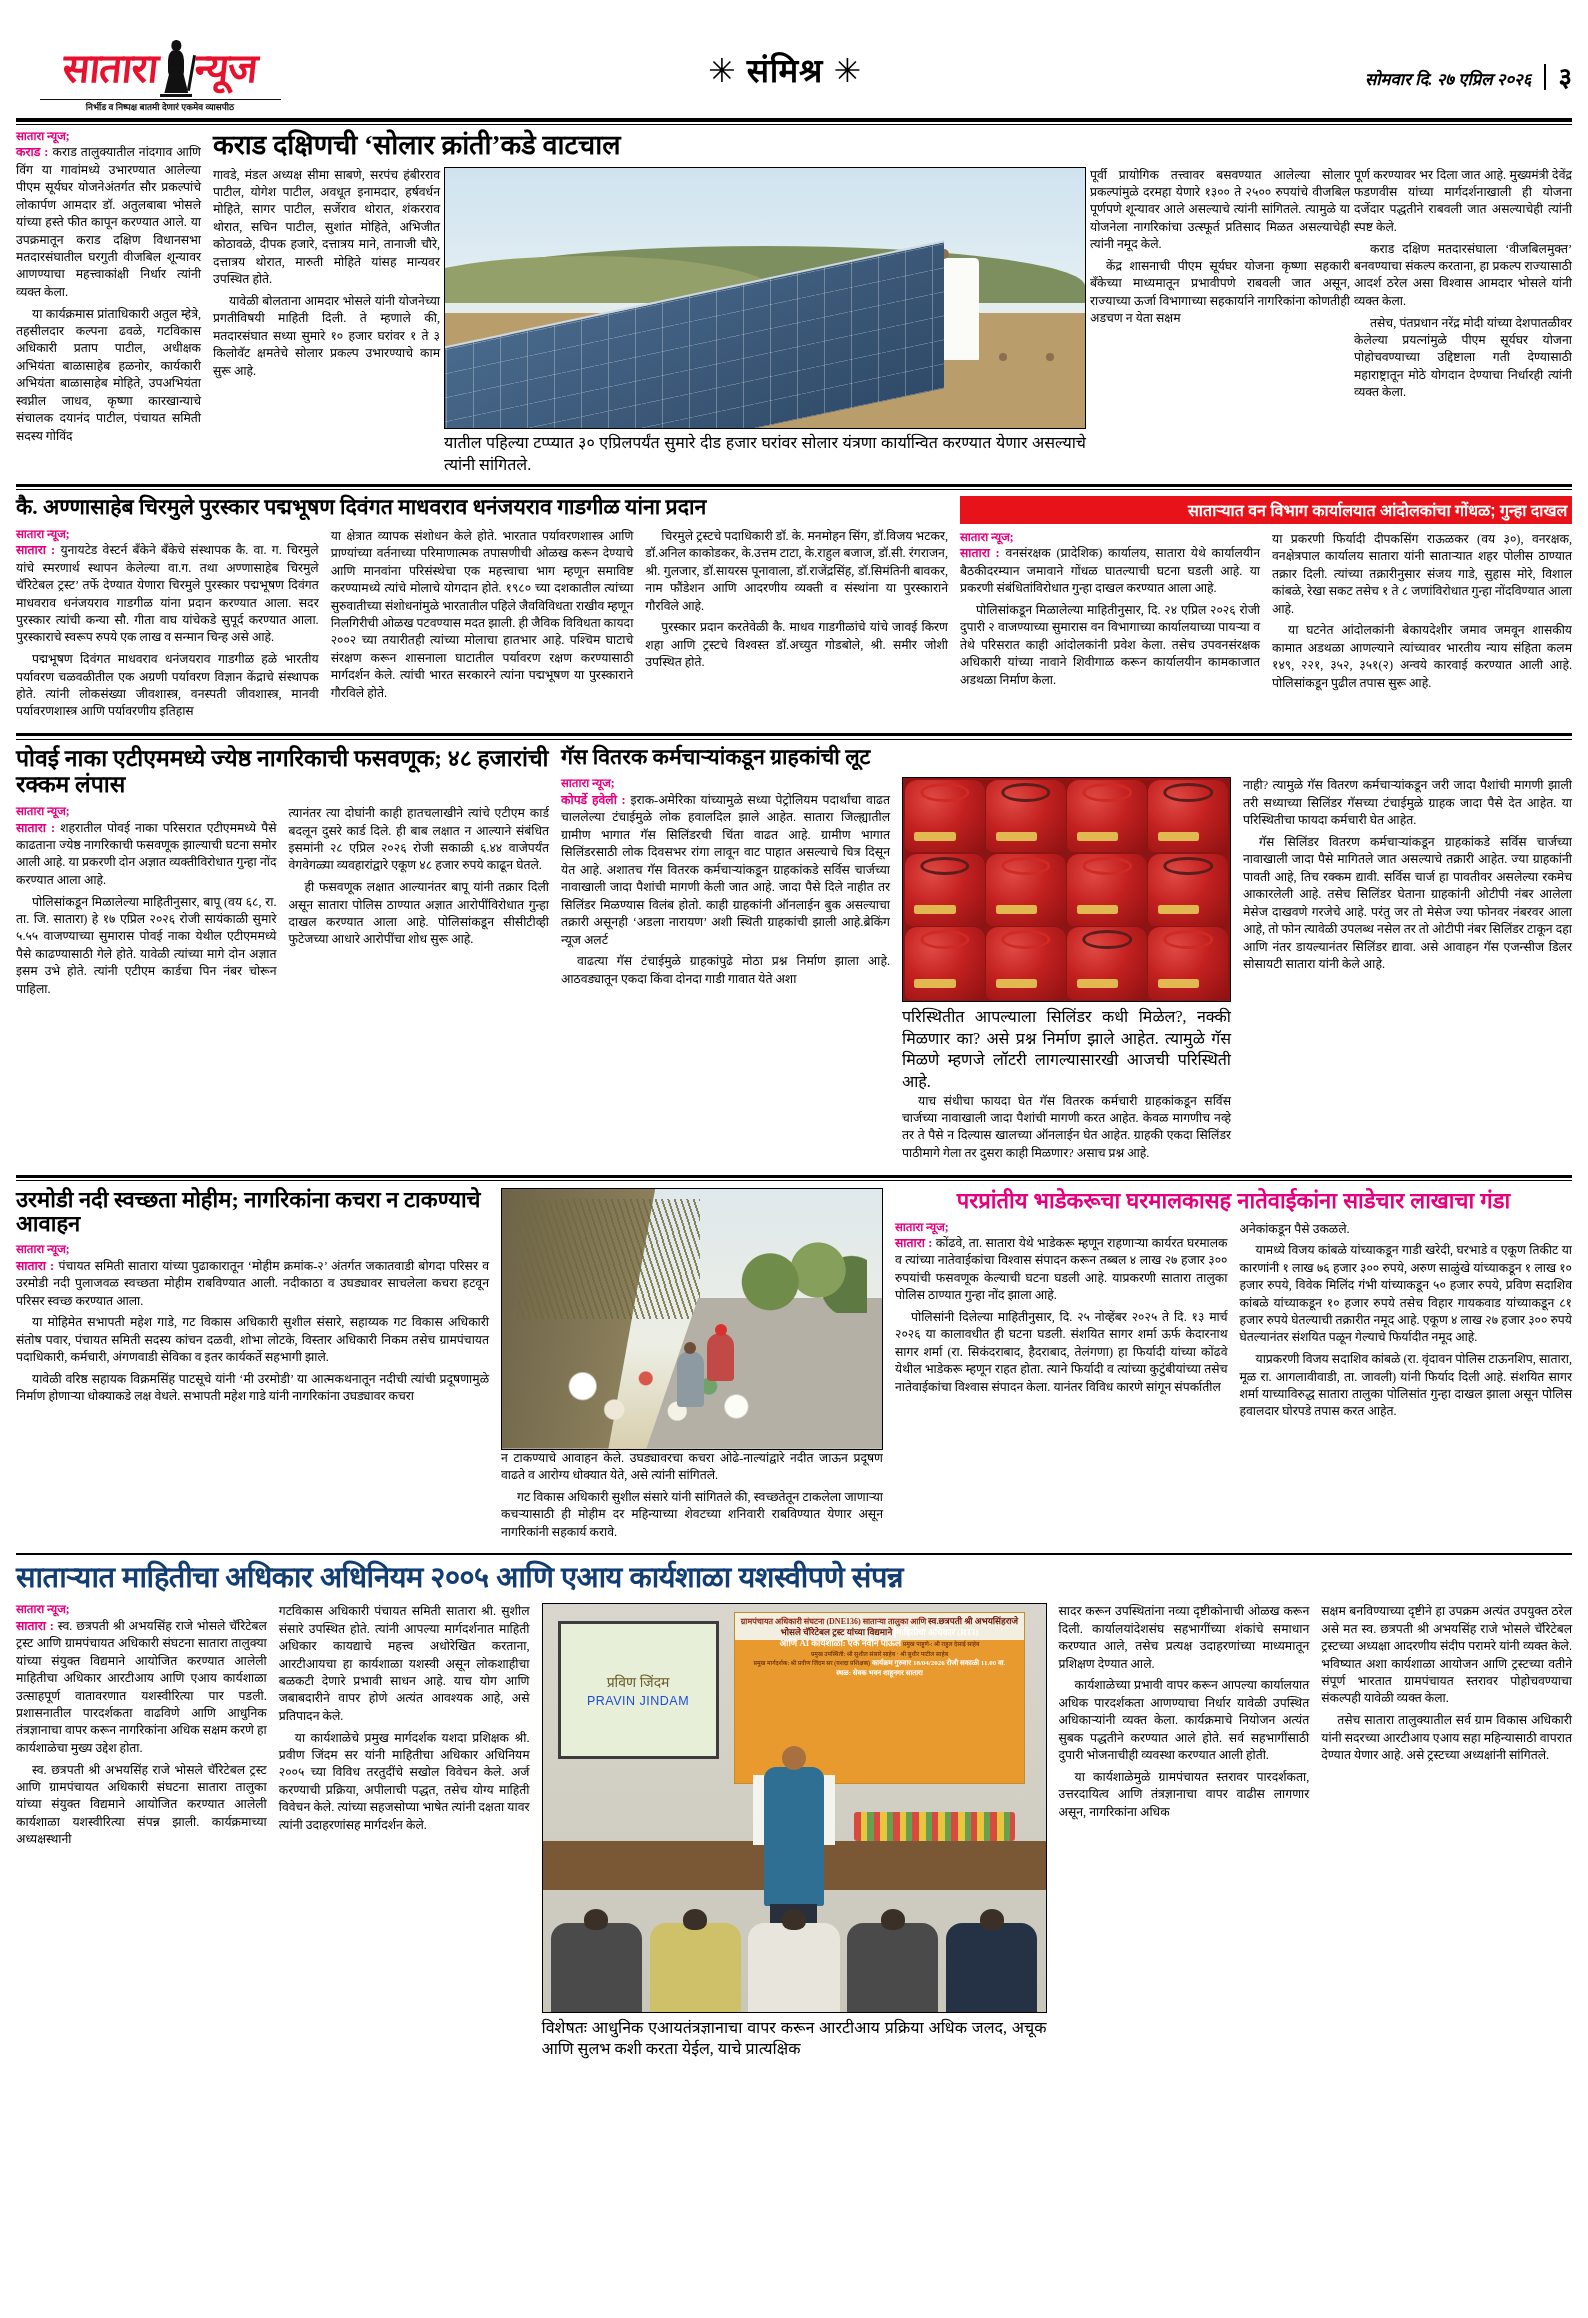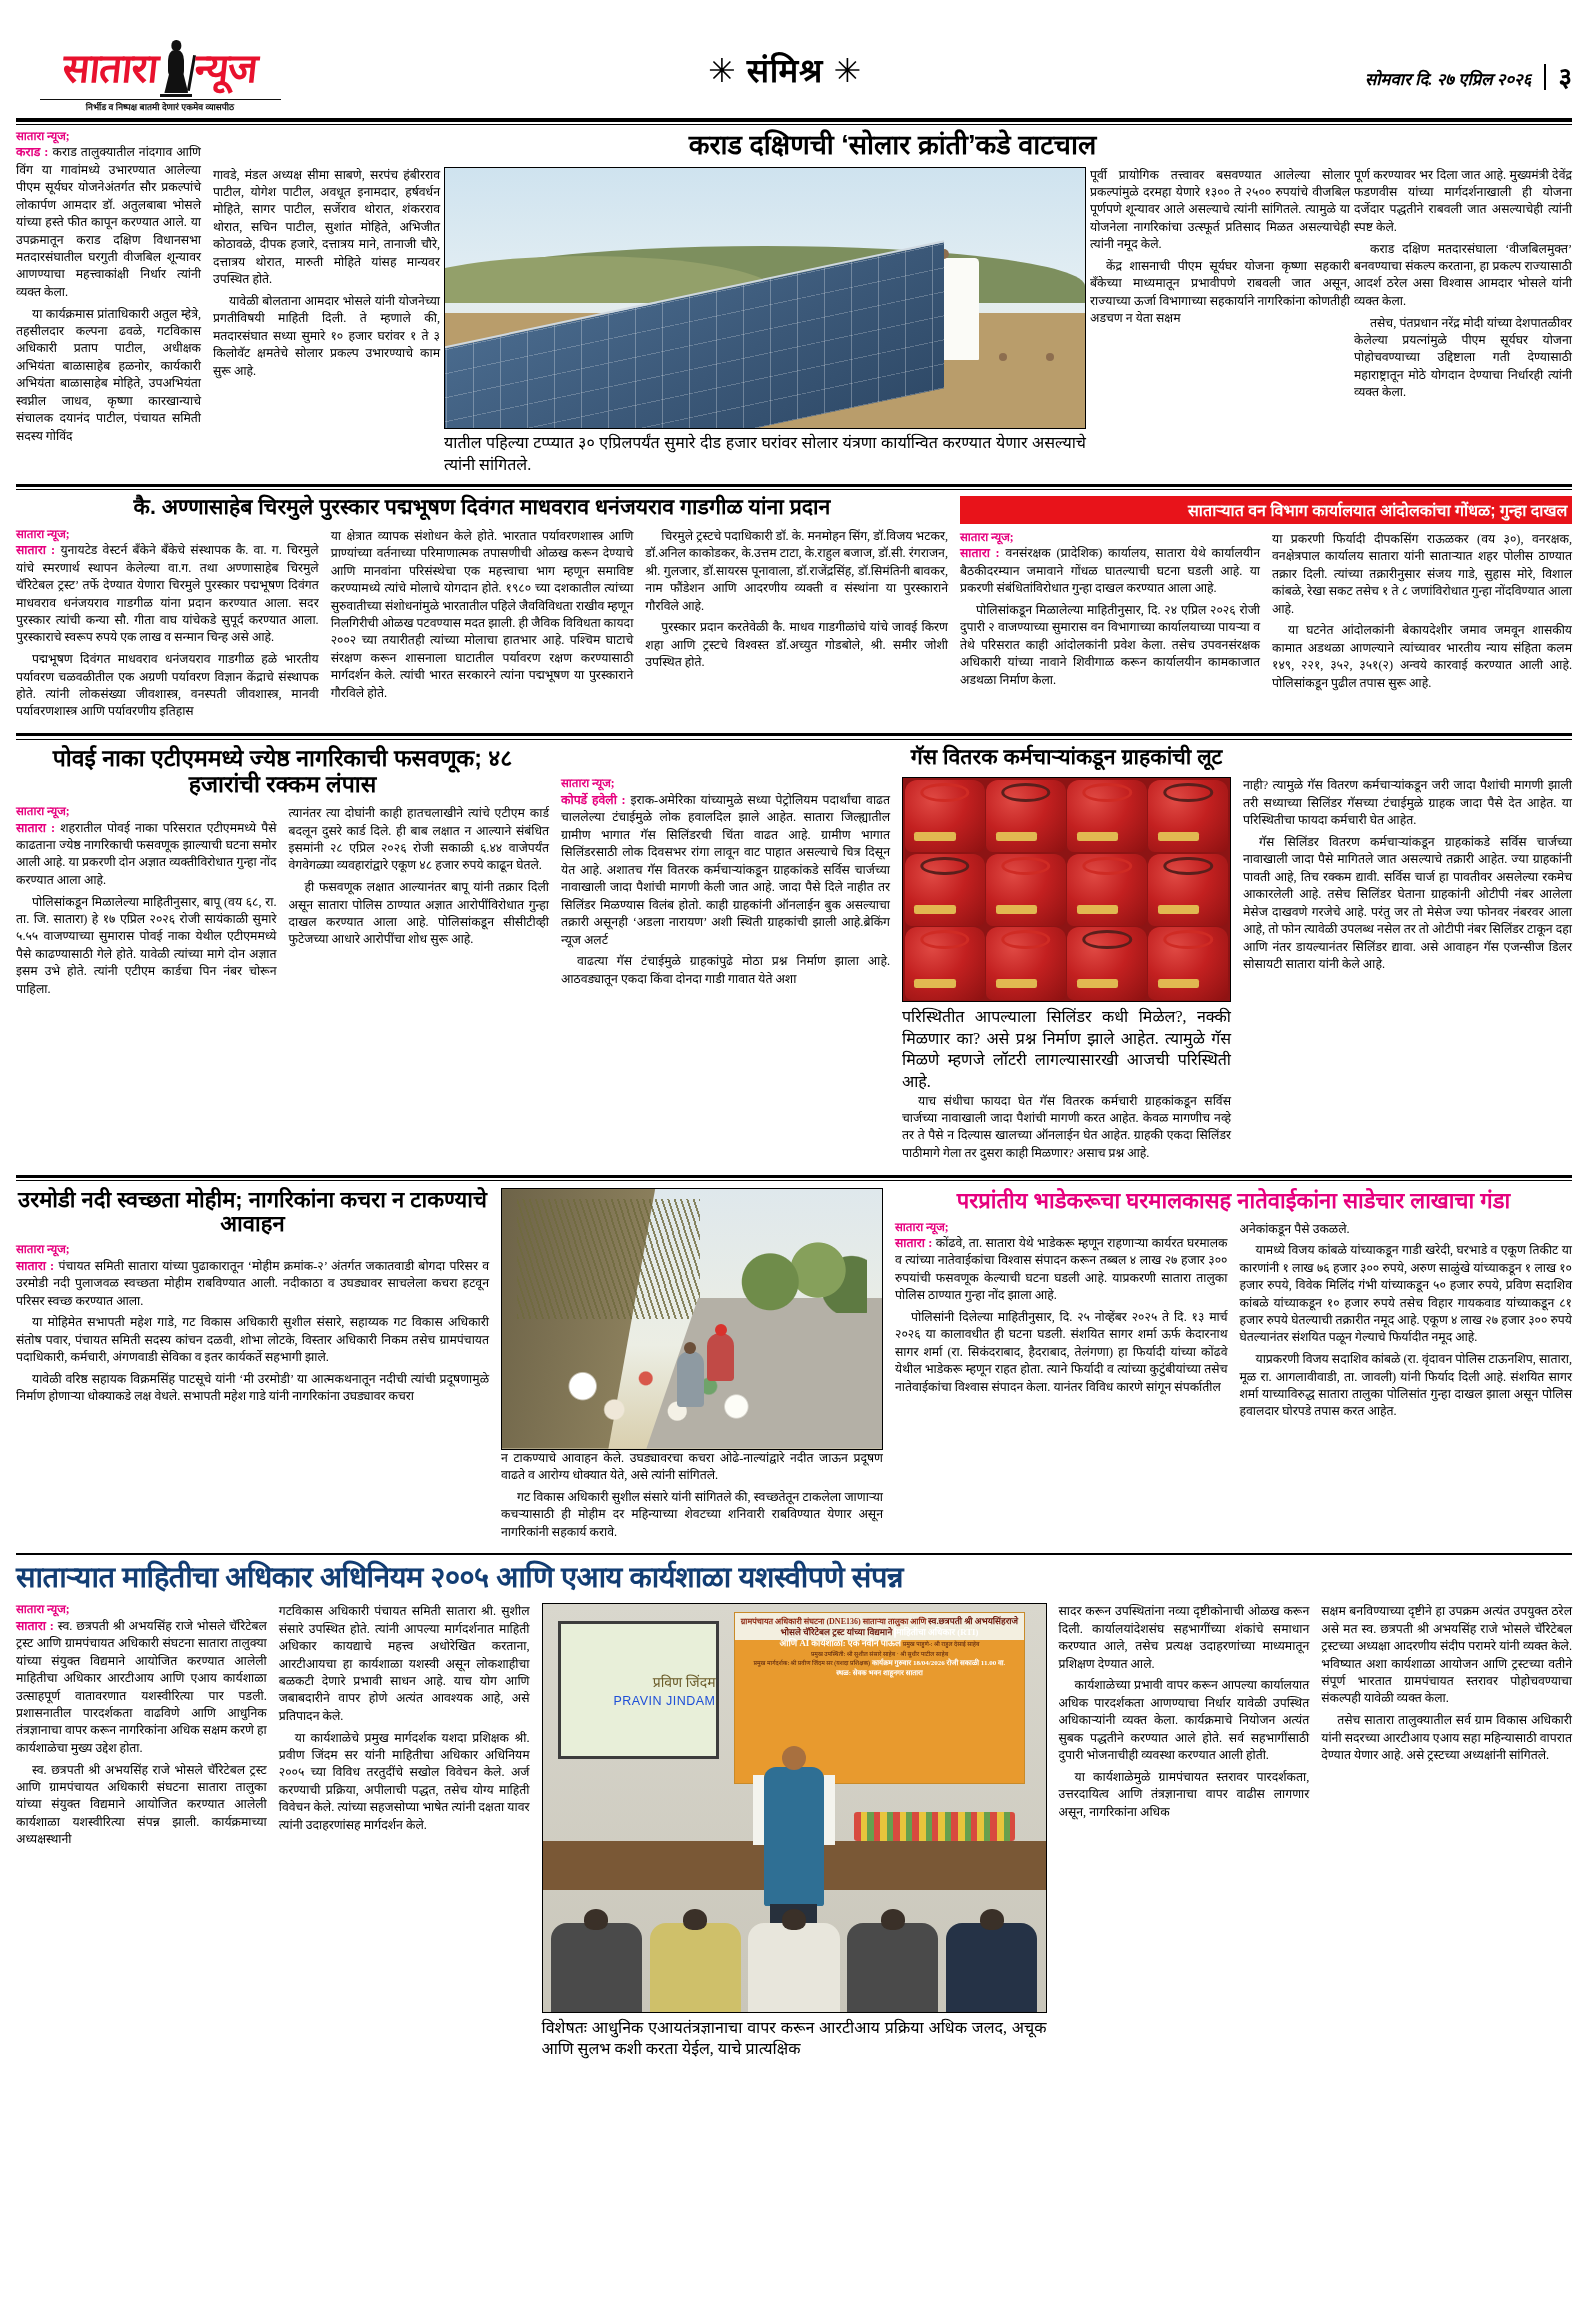--- a/index.html
+++ b/index.html
@@ -33,21 +33,21 @@
   .rule-thick{border-top:4.2px solid #000;margin:1.9px 0 2.3px;}
   .rule-thin{border-top:1.4px solid #000;margin:0 0 4.6px;}
   .rule-med{border-top:2.8px solid #000;margin:7.4px 0 1.9px;}
   .rule-pair{border-top:3.2px solid #000;border-bottom:1.4px solid #000;height:2.3px;margin:8.3px 0 6.5px;}
 
   
   .kicker{color:#e6007e;font-weight:bold;font-size:11.6px;font-family:"Liberation Serif",serif;line-height:1.25;}
   .dateline{color:#e6007e;font-weight:bold;}
   p.body{font-size:12.3px;line-height:1.42;text-align:justify;margin:0 0 4.2px;font-family:"Liberation Serif","DejaVu Serif",serif;}
   p.body.ind{text-indent:16px;}
-  .hl-main{font-family:Liberation Sans, sans-serif;font-weight:bold;text-align:center;line-height:1.12;}
+  .hl-main{font-family:Liberation Serif, serif;font-weight:bold;line-height:1.12;}
 
   
   .sec1{display:flex;gap:12px;}
   .s1-col1{flex:0 0 185px;}
   .s1-right{flex:1;}
   .s1-head{font-size:27px;margin:0 0 6.5px;}
   .s1-lower{display:flex;gap:4px;}
   .s1-c2{flex:0 0 227px;}
   .s1-c3{flex:1;}
   .s1-c4{flex:0 0 260px;}
@@ -97,21 +97,21 @@
       radial-gradient(circle at 88% 66%,#fdfdf7 0 6%,transparent 7%);}
   .ph-clean .worker{position:absolute;width:27px;height:56px;background:#8e9aa2;border-radius:13px 13px 3.7px 3.7px;}
   .ph-clean .worker::before{content:"";position:absolute;top:-9.3px;left:50%;transform:translateX(-50%);width:12px;height:12px;border-radius:50%;background:#6b4f39;}
   .ph-clean .w1{left:46%;bottom:16%;}
   .ph-clean .w2{left:54%;bottom:26%;background:#c14a46;height:48px;}
   .ph-clean .w2::before{background:#d8322c;}
 
   
   .ph-shop{height:408px;}
   .ph-shop .wall{position:absolute;inset:0;background:linear-gradient(#d9d7cd,#c9c6ba);}
-  .ph-shop .screen{position:absolute;left:3%;top:4%;width:32%;height:34%;background:#e8efd9;border:3.2px solid #3c3c3c;box-sizing:border-box;display:flex;flex-direction:column;align-items:flex-end;justify-content:center;gap:2.8px;}
+  .ph-shop .screen{position:absolute;left:3%;top:4%;width:32%;height:34%;background:#e8efd9;border:3.2px solid #3c3c3c;box-sizing:border-box;display:flex;flex-direction:column;align-items:center;justify-content:center;gap:2.8px;}
   .ph-shop .screen .n1{font-size:14px;font-family:"Liberation Serif",serif;color:#6b5c2a;}
   .ph-shop .screen .n2{font-size:12.5px;font-family:"Liberation Sans",sans-serif;color:#1d4ed8;letter-spacing:0.5px;}
   .ph-shop .banner{position:absolute;left:38%;top:2%;width:58%;height:42%;background:linear-gradient(#f3efe0 0 16%,#e89a2e 16% 100%);border:0.9px solid #c98a28;box-sizing:border-box;text-align:center;padding:2.8px 3.7px;}
   .ph-shop .banner .b1{font-size:8px;font-weight:bold;color:#8e2b14;line-height:1.2;text-align:right;}
   .ph-shop .banner .b2{font-size:8.8px;font-weight:bold;color:#6d1a0d;line-height:1.2;margin-top:0.9px;}
   .ph-shop .banner .portrait{width:34px;height:40px;border-radius:50%;margin:2.3px auto 1.4px;background:radial-gradient(circle at 50% 34%,#e7b98a 0 44%,#9a2e1b 46%,#6e1d10 100%);border:1.4px solid #fff;}
   .ph-shop .banner .b3{font-size:8.8px;font-weight:bold;color:#fff;line-height:1.25;}
   .ph-shop .banner .b4{font-size:6px;color:#4a1608;line-height:1.35;margin-top:1.9px;}
   .ph-shop .banner .b5{font-size:7px;font-weight:bold;color:#fff;margin-top:2.3px;line-height:1.25;}
   .ph-shop .speaker{position:absolute;left:44%;top:40%;width:60px;height:139px;background:#2f6f94;border-radius:12px 12px 2.8px 2.8px;}

